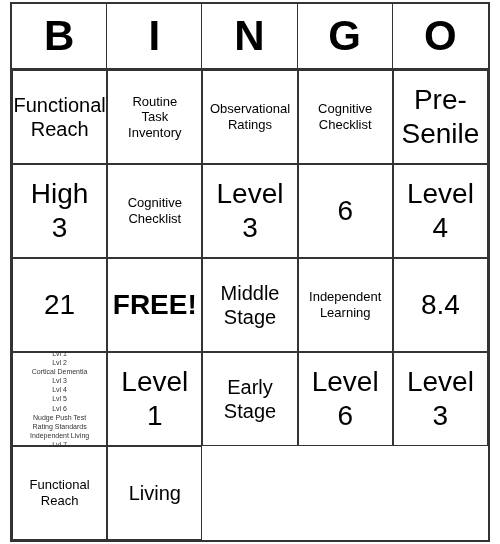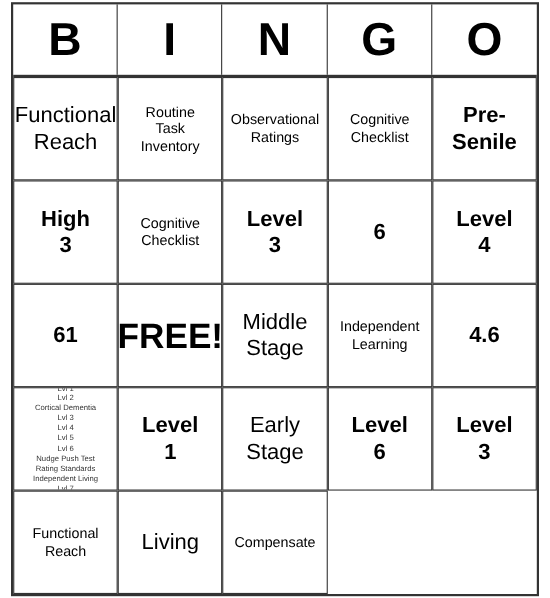--- a/index.html
+++ b/index.html
@@ -43,25 +43,25 @@
       text-align: center;
       padding: 4px;
       height: 94px;
       position: relative;
       overflow: hidden;
     }
     .cell-text {
       font-family: Arial, sans-serif;
       line-height: 1.2;
     }
-    .large { font-size: 20px; font-weight: bold; }
+    .large { font-size: 28px; font-weight: normal; }
     .medium { font-size: 20px; }
     .small { font-size: 13px; }
     .free {
-      font-size: 32px;
+      font-size: 28px;
       font-weight: bold;
     }
     .image-cell {
       display: flex;
       flex-direction: column;
       align-items: center;
       justify-content: center;
       font-size: 7px;
       line-height: 1.3;
       color: #333;
@@ -104,33 +104,33 @@
       <div class="cell">
         <span class="cell-text large">Level<br>3</span>
       </div>
       <div class="cell">
         <span class="cell-text large">6</span>
       </div>
       <div class="cell">
         <span class="cell-text large">Level<br>4</span>
       </div>
       <div class="cell">
-        <span class="cell-text large">61</span>
+        <span class="cell-text large">21</span>
       </div>
       <div class="cell">
         <span class="cell-text free">FREE!</span>
       </div>
       <div class="cell">
         <span class="cell-text medium">Middle<br>Stage</span>
       </div>
       <div class="cell">
         <span class="cell-text small">Independent<br>Learning</span>
       </div>
       <div class="cell">
-        <span class="cell-text large">4.6</span>
+        <span class="cell-text large">8.4</span>
       </div>
       <div class="cell image-cell">
         <div>Lvl 1</div>
         <div>Lvl 2</div>
         <div>Cortical Dementia</div>
         <div>Lvl 3</div>
         <div>Lvl 4</div>
         <div>Lvl 5</div>
         <div>Lvl 6</div>
         <div>Nudge Push Test</div>
@@ -150,17 +150,14 @@
       </div>
       <div class="cell">
         <span class="cell-text large">Level<br>3</span>
       </div>
       <div class="cell">
         <span class="cell-text small">Functional<br>Reach</span>
       </div>
       <div class="cell">
         <span class="cell-text medium">Living</span>
       </div>
-      <div class="cell">
-        <span class="cell-text small">Compensate</span>
-      </div>
     </div>
 </div>
 
 </body></html>

